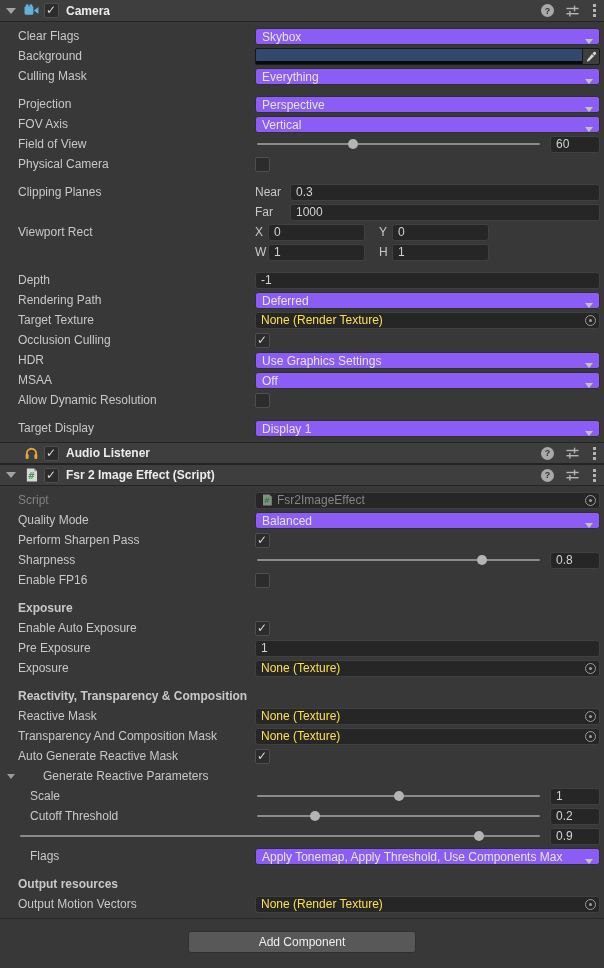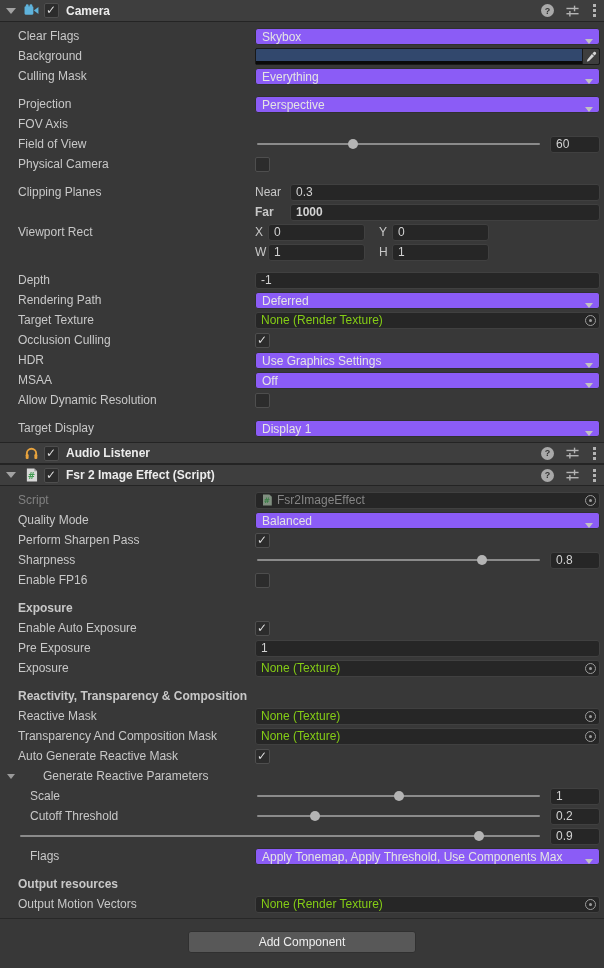--- a/index.html
+++ b/index.html
@@ -54,21 +54,21 @@
     color:#e4e4e4; min-width:0; }
   .dropdown .dd-text { flex:1; white-space:nowrap; overflow:hidden; }
   .caret { width:0; height:0; border-left:4px solid transparent;
     border-right:4px solid transparent; border-top:5px solid #c2c2c2; flex:0 0 auto; }
   .textfield { flex:1; height:17px; background:#262626; border:1px solid #404040;
     border-radius:3px; display:flex; align-items:center; padding:0 5px;
     color:#d2d2d2; min-width:0; }
   .textfield span { white-space:nowrap; overflow:hidden; }
   .objectfield { flex:1; height:17px; background:#262626; border:1px solid #404040;
     border-radius:3px; display:flex; align-items:center; padding:0 18px 0 5px;
-    color:#84cc16; position:relative; min-width:0; }
+    color:#fde047; position:relative; min-width:0; }
   .obj-picker { position:absolute; right:3px; top:2px; width:11px; height:11px;
     border:1px solid #9d9d9d; border-radius:50%; }
   .obj-picker::after { content:""; position:absolute; left:3px; top:3px; width:3px;
     height:3px; background:#9d9d9d; border-radius:50%; }
   .row.disabled .objectfield { color:#858585; }
   .mini-script { width:12px; height:12px; margin-right:4px; flex:0 0 auto; opacity:.75; }
   .prefix { width:35px; flex:0 0 auto; color:#c8c8c8; }
   .quadpair { display:flex; align-items:center; margin-right:14px; }
   .qlabel { width:13px; flex:0 0 auto; color:#c8c8c8; }
   .qfield { flex:0 0 auto; width:97px; height:17px; background:#262626;
@@ -173,20 +173,26 @@
           <span class="label">Projection</span>
           <div class="ctrlzone">
             <div class="dropdown">
               <span class="dd-text">Perspective</span>
               <span class="caret"></span>
             </div>
           </div>
         </div>
         <div class="row">
           <span class="label">FOV Axis</span>
+          <div class="ctrlzone">
+            <div class="dropdown">
+              <span class="dd-text">Vertical</span>
+              <span class="caret"></span>
+            </div>
+          </div>
         </div>
         <div class="row">
           <span class="label">Field of View</span>
           <div class="ctrlzone">
             <div class="ctrlzone" style="flex: 1 1 0%;">
               <div class="slider">
                 <div class="track"></div>
                 <div class="thumb" style="left: 34%;"></div>
               </div>
               <div class="slider-value">
@@ -209,21 +215,21 @@
               <span class="prefix">Near</span>
               <div class="textfield">
                 <span>0.3</span>
               </div>
             </div>
           </div>
         </div>
         <div class="row">
           <span class="label"></span>
           <div class="ctrlzone">
-            <div class="ctrlzone" style="flex: 1 1 0%; font-weight: bold;">
+            <div class="ctrlzone" style="flex: 1 1 0%;">
               <span class="prefix">Far</span>
               <div class="textfield">
                 <span>1000</span>
               </div>
             </div>
           </div>
         </div>
         <div class="row">
           <span class="label">Viewport Rect</span>
           <div class="ctrlzone">

